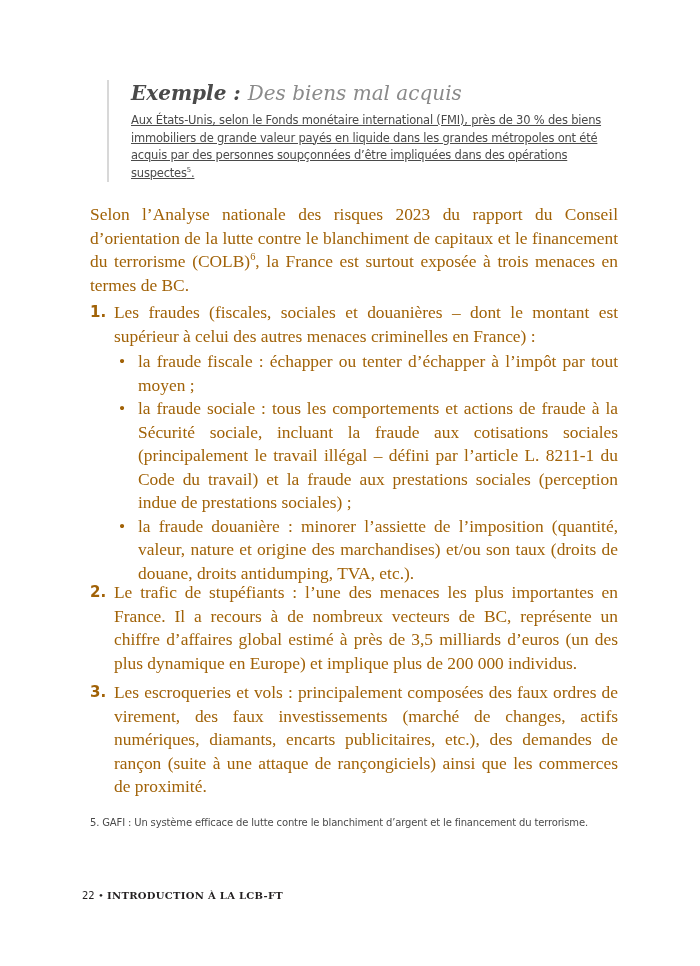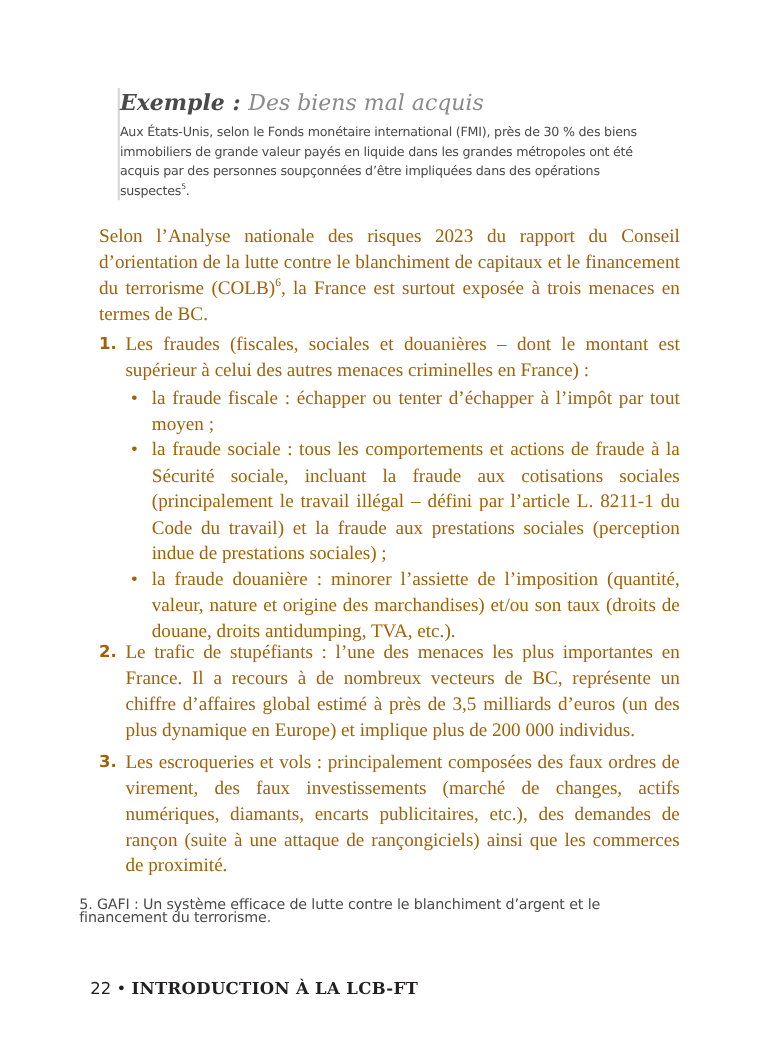--- a/index.html
+++ b/index.html
@@ -1,43 +1,43 @@
 <!DOCTYPE html>
 <html><head>
 <meta charset="utf-8">
 <style>
   html, body { margin: 0; padding: 0; background: #ffffff; }
   body { width: 700px; height: 966px; position: relative; overflow: hidden; color: #231f20; }
   .page { position: absolute; left: 0; top: 0; width: 700px; height: 966px; }
 
-  .example-box { position: absolute; left: 107px; top: 80px; width: 500px; border-left: 2px solid #d8d8d8; }
+  .example-box { position: absolute; left: 107px; top: 80px; width: 500px; border-left: 2px solid #d8d8d8; padding-left: 22px; }
   .example-title { font-family: "DejaVu Serif", serif; font-size: 20px; line-height: 26px; margin: 0 0 6px 0; color: #5a5a5a; }
   .example-title .label { font-weight: bold; font-style: italic; color: #4a4a4a; }
   .example-title .sub { font-style: italic; font-weight: normal; color: #8a8a8a; }
-  .example-text { font-family: "DejaVu Sans", sans-serif; font-size: 11.5px; line-height: 17.5px; color: #4a4a4a; margin: 0; letter-spacing: -0.2px; }
+  .example-text { font-family: "DejaVu Sans", sans-serif; font-size: 11.5px; line-height: 17.5px; color: #4a4a4a; margin: 0; letter-spacing: -0.2px; text-decoration: underline; }
   sup { font-size: 60%; line-height: 0; vertical-align: super; }
 
   .body-text { font-family: "Liberation Serif", serif; font-size: 17.4px; line-height: 23.5px; color: #a16207; }
   .intro { position: absolute; left: 90px; top: 203px; width: 528px; margin: 0; text-align: justify; }
 
   .numbered { position: absolute; left: 90px; width: 528px; }
   .num { position: absolute; left: 0; top: 0; font-family: "DejaVu Sans", sans-serif; font-weight: bold; font-size: 15px; line-height: 23.5px; }
   .num-body { margin-left: 24px; text-align: justify; }
   .item1 { top: 301px; }
   .item2 { top: 581px; }
   .item3 { top: 681px; }
 
   .bullets { list-style: none; margin: 2px 0 0 0; padding: 0; }
   .bullets li { position: relative; padding-left: 24px; text-align: justify; }
   .bullet-dot { position: absolute; left: 5px; top: 0; }
 
-  .footnotes { position: absolute; left: 72px; top: 817px; width: 540px; font-family: "DejaVu Sans", sans-serif; font-size: 13px; line-height: 12px; color: #4a4a4a; letter-spacing: -0.15px; }
+  .footnotes { position: absolute; left: 90px; top: 817px; width: 540px; font-family: "DejaVu Sans", sans-serif; font-size: 10px; line-height: 12px; color: #4a4a4a; letter-spacing: -0.15px; }
   .footnotes p { margin: 0 0 7px 0; }
 
-  .folio { position: absolute; left: 82px; top: 890px; font-family: "DejaVu Serif", serif; font-size: 15px; color: #231f20; }
+  .folio { position: absolute; left: 82px; top: 890px; font-family: "DejaVu Serif", serif; font-size: 10px; color: #231f20; }
   .folio .n { font-family: "DejaVu Sans", sans-serif; font-weight: normal; }
   .folio .t { font-weight: bold; letter-spacing: 0.3px; }
 </style>
 </head>
 <body>
 
 <div class="page">
 
   <div class="example-box">
     <h3 class="example-title">

